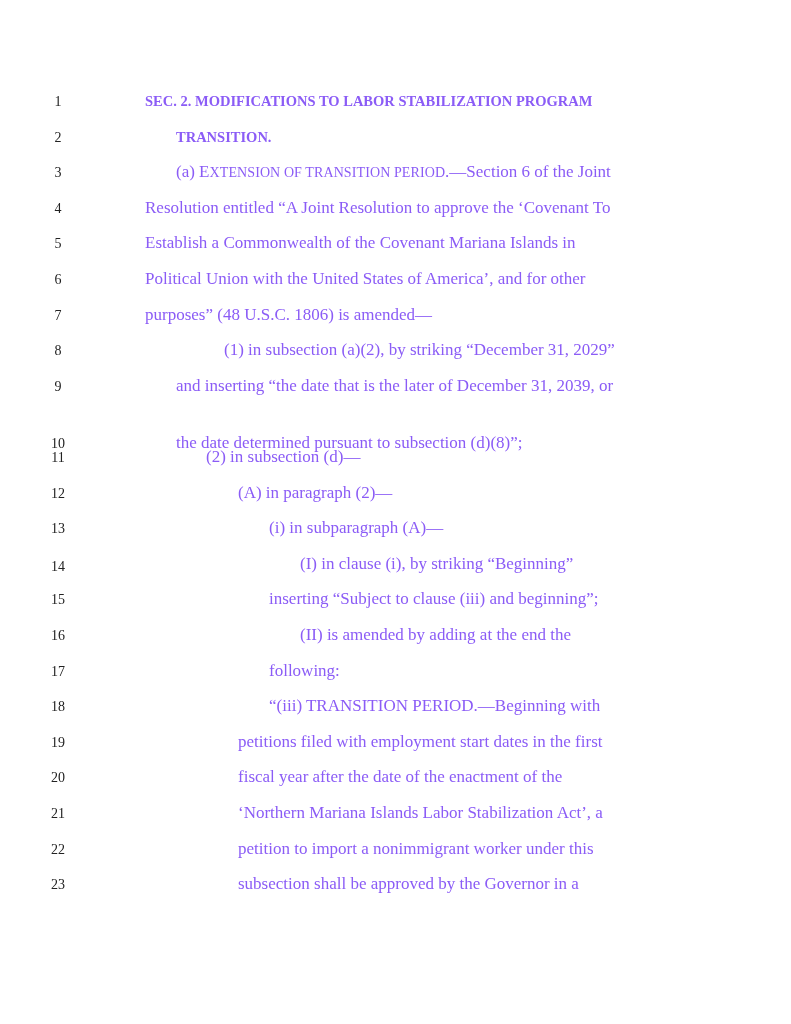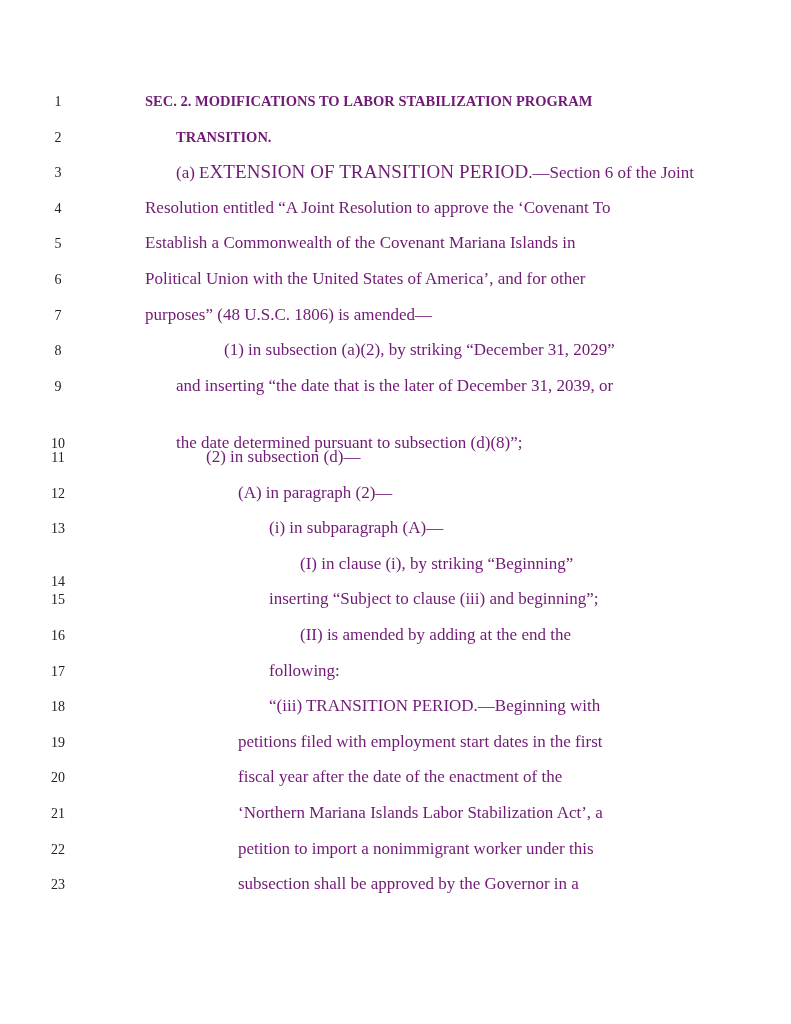--- a/index.html
+++ b/index.html
@@ -2,23 +2,23 @@
 <html><head>
 <meta charset="utf-8">
 <style>
   html, body { margin: 0; padding: 0; background: #ffffff; }
   body { width: 791px; height: 1024px; position: relative; overflow: hidden;
          font-family: "Liberation Serif", serif; color: #1a1a1a; }
   .page { position: absolute; left: 0; top: 0; width: 791px; height: 1024px; }
   .row { position: absolute; left: 0; width: 791px; height: 36px; }
   .ln { position: absolute; left: 40px; width: 36px; text-align: center;
         font-size: 14px; line-height: 20px; color: #222; }
-  .txt { position: absolute; font-size: 17px; line-height: 20px; white-space: nowrap; color: #701a75; }
+  .txt { position: absolute; font-size: 17px; line-height: 20px; white-space: nowrap; color: #8b5cf6; }
   .bold { font-weight: bold; font-size: 14.5px; }
-  .sc { font-size: 19px; letter-spacing: 0.1px; }
+  .sc { font-size: 14px; letter-spacing: 0.1px; }
 </style>
 </head>
 <body>
 
 <div class="page" id="page">
     <div class="row" style="top: 91px;">
       <span class="ln" style="top: 1px;">1</span>
       <span class="txt bold" style="left: 145px; top: 0px;">SEC. 2. MODIFICATIONS TO LABOR STABILIZATION PROGRAM</span>
     </div>
     <div class="row" style="top: 126.6px;">
@@ -63,21 +63,21 @@
     </div>
     <div class="row" style="top: 482.6px;">
       <span class="ln" style="top: 1px;">12</span>
       <span class="txt" style="left: 238px; top: 0px;">(A) in paragraph (2)—</span>
     </div>
     <div class="row" style="top: 518.2px;">
       <span class="ln" style="top: 1px;">13</span>
       <span class="txt" style="left: 269px; top: 0px;">(i) in subparagraph (A)—</span>
     </div>
     <div class="row" style="top: 553.8px;">
-      <span class="ln" style="top: 18px;">14</span>
+      <span class="ln" style="top: 3px;">14</span>
       <span class="txt" style="left: 300px; top: 0px;">(I) in clause (i), by striking “Beginning”</span>
     </div>
     <div class="row" style="top: 589.4px;">
       <span class="ln" style="top: 1px;">15</span>
       <span class="txt" style="left: 269px; top: 0px;">inserting “Subject to clause (iii) and beginning”;</span>
     </div>
     <div class="row" style="top: 625px;">
       <span class="ln" style="top: 1px;">16</span>
       <span class="txt" style="left: 300px; top: 0px;">(II) is amended by adding at the end the</span>
     </div>

